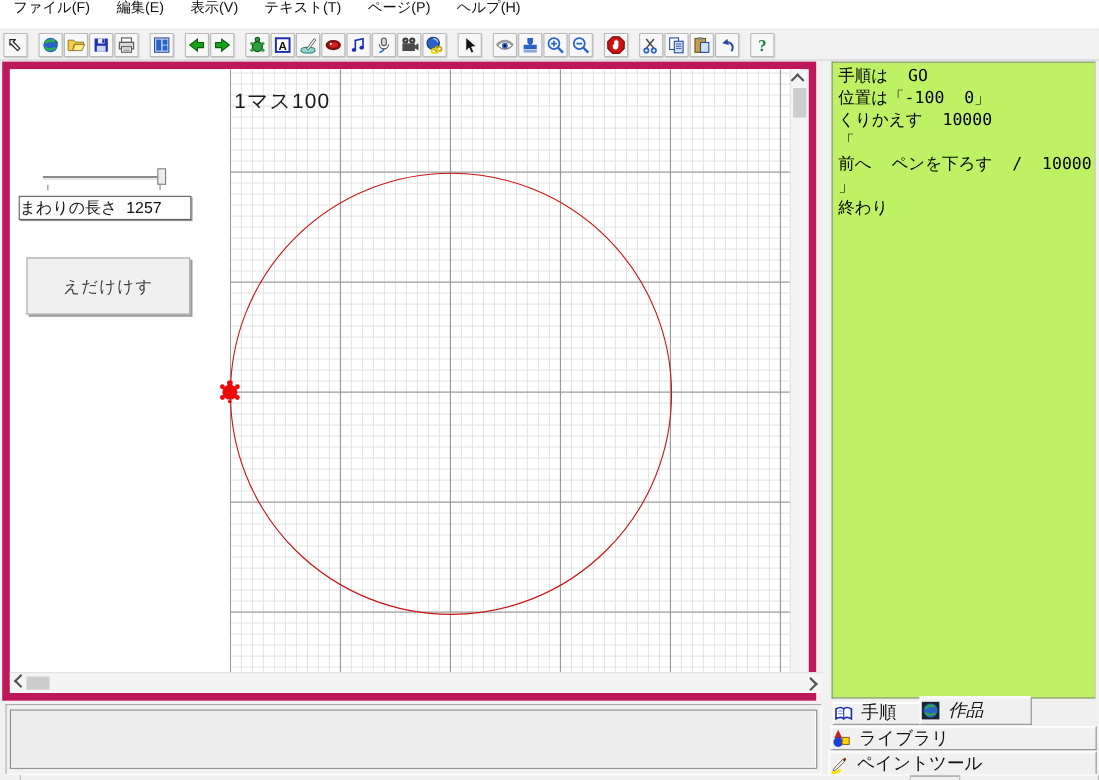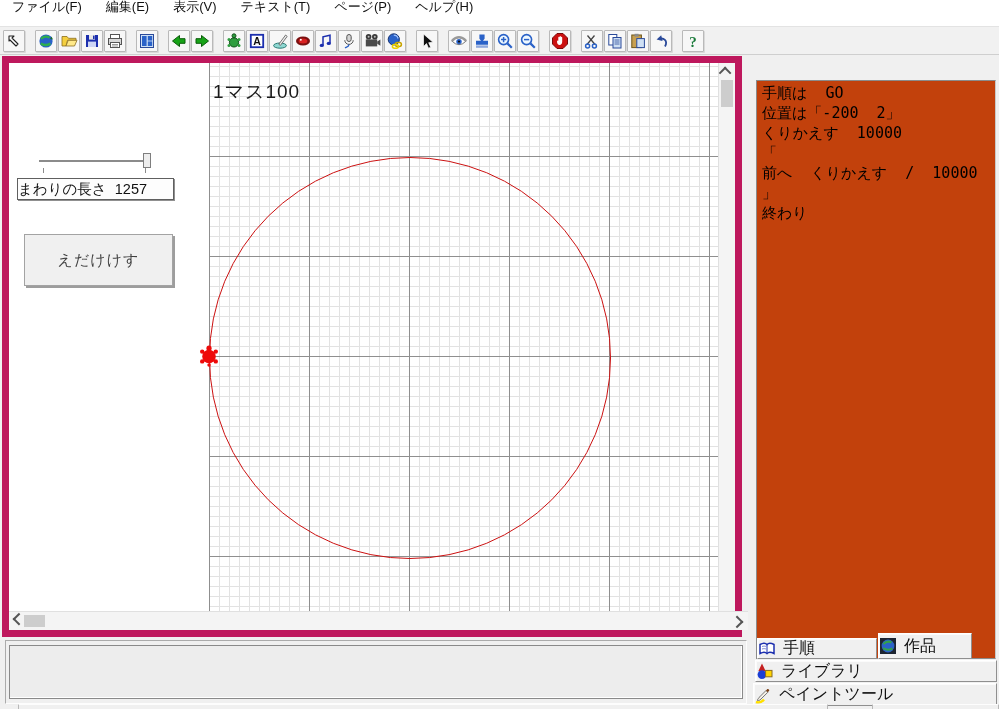--- a/index.html
+++ b/index.html
@@ -75,35 +75,35 @@
     border:1px solid #ababab;border-bottom-color:#fdfdfd;border-right-color:#fdfdfd;box-sizing:border-box;background:#f0f0f0;
   }
   .console-inner{
     position:absolute;left:3px;top:4px;right:3px;bottom:4px;
     border:1px solid #8a8a8a;background:#ededed;
     box-shadow:inset -1px -1px 0 #ffffff;
   }
   
   .codearea{
     position:absolute;left:756px;top:56px;width:240px;height:579px;
-    background:#c2410c;border:1px solid #8b8b8b;border-right-color:#c9c9c9;box-sizing:border-box;
+    background:#bef264;border:1px solid #8b8b8b;border-right-color:#c9c9c9;box-sizing:border-box;
     font-family:"DejaVu Sans Mono","Liberation Mono",monospace;
-    font-size:15px;line-height:20px;color:#000;padding:2px 0 0 5px;overflow:hidden;margin-top:24px;
+    font-size:15px;line-height:20px;color:#000;padding:2px 0 0 5px;overflow:hidden;
   }
   .codearea .cline{white-space:pre;}
   .tab{
     position:absolute;background:#f0f0f0;box-sizing:border-box;
     border:1px solid #8f8f8f;border-top-color:#ffffff;border-left-color:#ffffff;
     box-shadow:inset 1px 1px 0 #fbfbfb;
     display:flex;align-items:center;justify-content:flex-start;gap:7px;
     font-size:16px;color:#111;
   }
   .tab svg{width:18px;height:18px;}
   .tab-tejun{left:757px;top:638px;width:120px;height:21px;}
-  .tab-sakuhin{left:878px;top:633px;width:94px;height:26px;}
+  .tab-sakuhin{left:836px;top:633px;width:102px;height:26px;font-style:italic;}
   .tab-library{left:755px;top:660px;width:242px;height:22px;}
   .tab-paint{left:753px;top:683px;width:244px;height:23px;}
   
   .strip{position:absolute;height:5px;background:#f0f0f0;border:1px solid #b8b8b8;border-top-color:#fdfdfd;border-bottom:none;box-sizing:border-box;}
   .strip.l{left:18px;top:704px;width:810px;}
   .strip.r{left:872px;top:704px;width:127px;}
 </style>
 </head>
 <body>
 
@@ -374,24 +374,24 @@
       </div>
   </div>
 </div>
 
 <div class="console-outer">
   <div class="console-inner"></div>
 </div>
 
 <div class="codearea" id="codearea">
     <div class="cline">手順は  GO</div>
-    <div class="cline">位置は「-200  2」</div>
+    <div class="cline">位置は「-100  0」</div>
     <div class="cline">くりかえす  10000</div>
     <div class="cline">「</div>
-    <div class="cline">前へ  くりかえす  /  10000</div>
+    <div class="cline">前へ  ペンを下ろす  /  10000</div>
     <div class="cline">」</div>
     <div class="cline">終わり</div>
   </div>
 
 <div class="tab tab-tejun">
   <svg viewBox="0 0 18 18">
     <path d="M2 4.5c2.8-1.6 5.6-1.6 7 0c1.4-1.6 4.2-1.6 7 0v9c-2.8-1.6-5.6-1.6-7 0c-1.4-1.6-4.2-1.6-7 0z" fill="#ffffff" stroke="#1c2fae" stroke-width="1.5"></path>
     <path d="M9 4.5v9" stroke="#1c2fae" stroke-width="1"></path>
     <path d="M4 6.5c1.6-.5 3-.5 4 0M4 9c1.6-.5 3-.5 4 0" stroke="#7a86d4" stroke-width="1" fill="none"></path>
   </svg>

